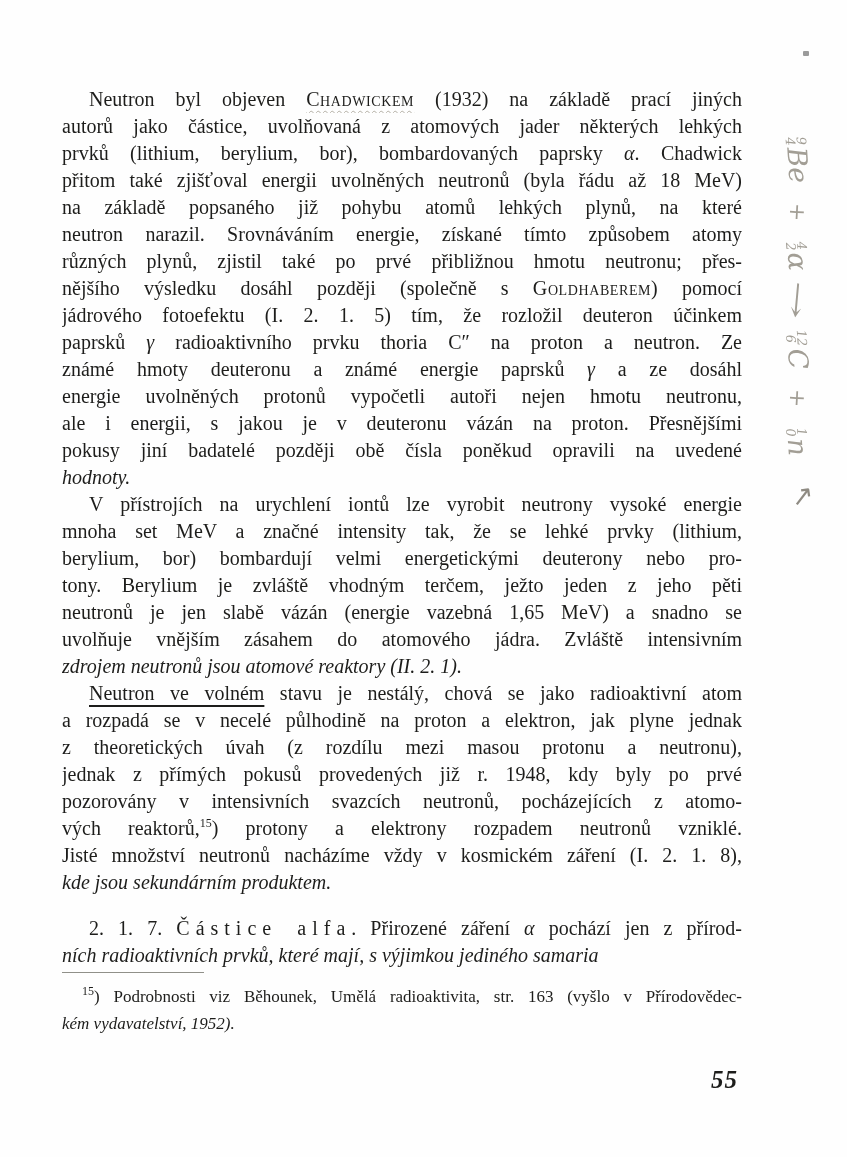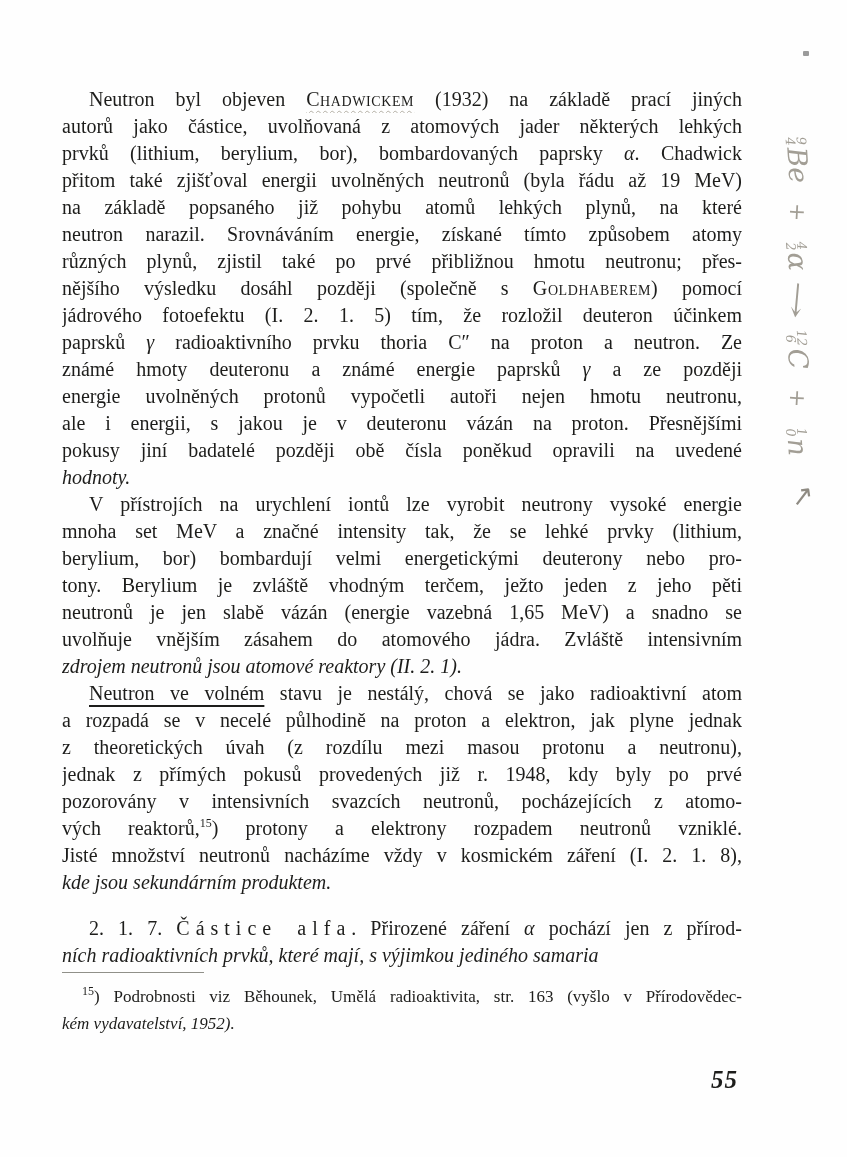--- a/index.html
+++ b/index.html
@@ -84,28 +84,28 @@
 </head>
 <body>
 
 <div class="scan">
 
   <div class="text-block" id="paragraphs">
       <div class="para">
         <div class="line indent"><span>Neutron byl objeven </span><span class="sc wavy">Chadwickem</span><span> (1932) na základě prací jiných</span></div>
         <div class="line"><span>autorů jako částice, uvolňovaná z atomových jader některých lehkých</span></div>
         <div class="line"><span>prvků (lithium, berylium, bor), bombardovaných paprsky </span><span class="it">α</span><span>. Chadwick</span></div>
-        <div class="line"><span>přitom také zjišťoval energii uvolněných neutronů (byla řádu až 19 MeV)</span></div>
+        <div class="line"><span>přitom také zjišťoval energii uvolněných neutronů (byla řádu až 18 MeV)</span></div>
         <div class="line"><span>na základě popsaného již pohybu atomů lehkých plynů, na které</span></div>
         <div class="line"><span>neutron narazil. Srovnáváním energie, získané tímto způsobem atomy</span></div>
         <div class="line"><span>různých plynů, zjistil také po prvé přibližnou hmotu neutronu; přes-</span></div>
         <div class="line"><span>nějšího výsledku dosáhl později (společně s </span><span class="sc">Goldhaberem</span><span>) pomocí</span></div>
         <div class="line"><span>jádrového fotoefektu (I. 2. 1. 5) tím, že rozložil deuteron účinkem</span></div>
         <div class="line"><span>paprsků </span><span class="it">γ</span><span> radioaktivního prvku thoria C″ na proton a neutron. Ze</span></div>
-        <div class="line"><span>známé hmoty deuteronu a známé energie paprsků </span><span class="it">γ</span><span> a ze později</span></div>
+        <div class="line"><span>známé hmoty deuteronu a známé energie paprsků </span><span class="it">γ</span><span> a ze dosáhl</span></div>
         <div class="line"><span>energie uvolněných protonů vypočetli autoři nejen hmotu neutronu,</span></div>
         <div class="line"><span>ale i energii, s jakou je v deuteronu vázán na proton. Přesnějšími</span></div>
         <div class="line"><span>pokusy jiní badatelé později obě čísla poněkud opravili na uvedené</span></div>
         <div class="line last"><span>hodnoty.</span></div>
       </div>
       <div class="para">
         <div class="line indent"><span>V přístrojích na urychlení iontů lze vyrobit neutrony vysoké energie</span></div>
         <div class="line"><span>mnoha set MeV a značné intensity tak, že se lehké prvky (lithium,</span></div>
         <div class="line"><span>berylium, bor) bombardují velmi energetickými deuterony nebo pro-</span></div>
         <div class="line"><span>tony. Berylium je zvláště vhodným terčem, ježto jeden z jeho pěti</span></div>

